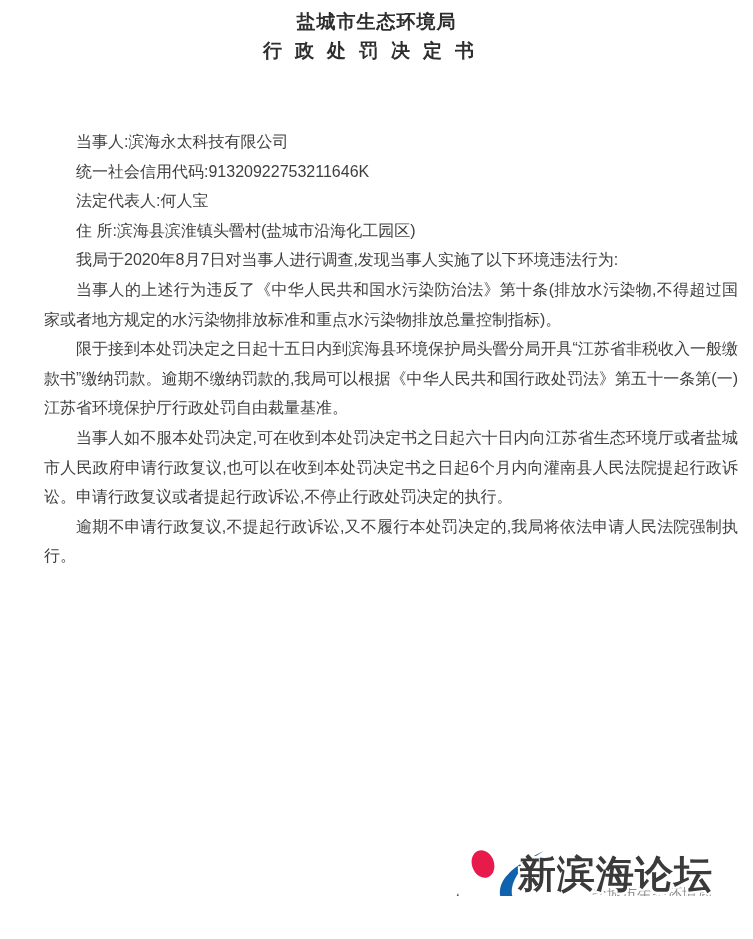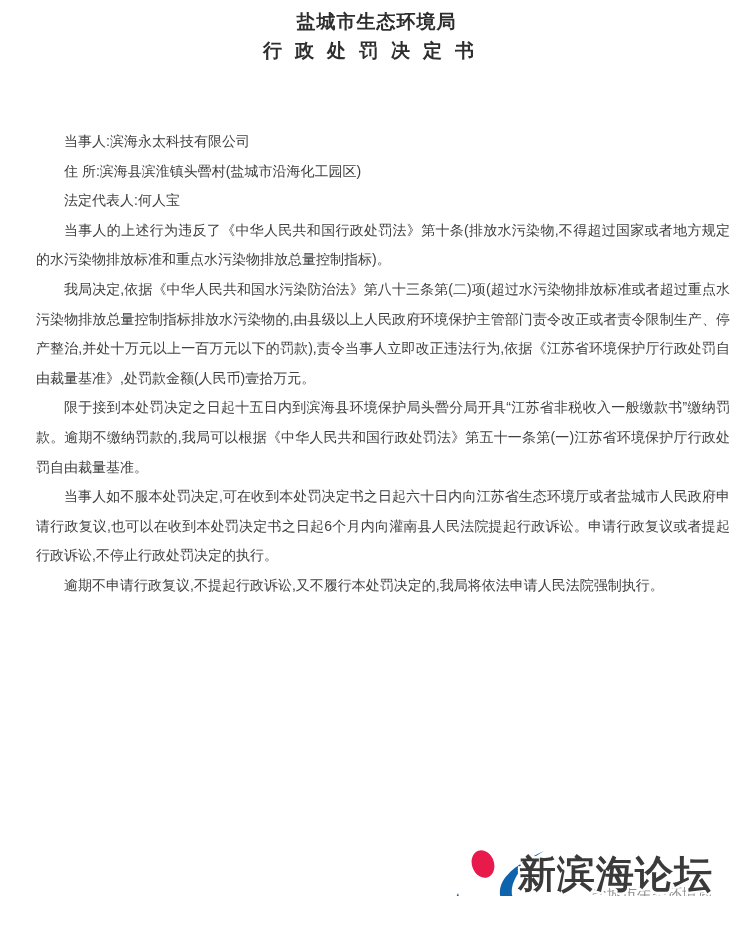--- a/index.html
+++ b/index.html
@@ -18,22 +18,22 @@
   }
   .doc-title{
     font-size:19px;font-weight:bold;line-height:24px;margin:0;
     letter-spacing:1px;
   }
   .doc-subtitle{
     font-size:19px;font-weight:bold;line-height:24px;margin:5px 16px 0 0;
     letter-spacing:13px;text-indent:13px;
   }
   .body-text{
-    position:absolute;top:127px;left:36px;width:694px;
-    font-size:14px;line-height:29.6px;color:#3f3f3f;
+    position:absolute;top:127px;left:44px;width:694px;
+    font-size:16px;line-height:29.6px;color:#3f3f3f;
     text-align:justify;
     z-index:1;
   }
   .body-text p{margin:0;text-indent:2em;}
   .signature{
     position:absolute;top:879px;right:8px;
     font-size:15px;line-height:29.6px;
     text-align:center;
     z-index:1;
   }
@@ -69,24 +69,25 @@
 
 <div class="page">
 
   <div class="title-block">
     <div class="doc-title">盐城市生态环境局</div>
     <div class="doc-subtitle">行政处罚决定书</div>
   </div>
 
   <div class="body-text">
     <p>当事人:滨海永太科技有限公司</p>
+    <p>统一社会信用代码:91320922753211646K</p>
+    <p>法定代表人:何人宝</p>
     <p>住 所:滨海县滨淮镇头罾村(盐城市沿海化工园区)</p>
-    <p>法定代表人:何人宝</p>
-    <p>当事人的上述行为违反了《中华人民共和国行政处罚法》第十条(排放水污染物,不得超过国家或者地方规定的水污染物排放标准和重点水污染物排放总量控制指标)。</p>
-    <p>我局决定,依据《中华人民共和国水污染防治法》第八十三条第(二)项(超过水污染物排放标准或者超过重点水污染物排放总量控制指标排放水污染物的,由县级以上人民政府环境保护主管部门责令改正或者责令限制生产、停产整治,并处十万元以上一百万元以下的罚款),责令当事人立即改正违法行为,依据《江苏省环境保护厅行政处罚自由裁量基准》,处罚款金额(人民币)壹拾万元。</p>
+    <p>我局于2020年8月7日对当事人进行调查,发现当事人实施了以下环境违法行为:</p>
+    <p>当事人的上述行为违反了《中华人民共和国水污染防治法》第十条(排放水污染物,不得超过国家或者地方规定的水污染物排放标准和重点水污染物排放总量控制指标)。</p>
     <p>限于接到本处罚决定之日起十五日内到滨海县环境保护局头罾分局开具“江苏省非税收入一般缴款书”缴纳罚款。逾期不缴纳罚款的,我局可以根据《中华人民共和国行政处罚法》第五十一条第(一)江苏省环境保护厅行政处罚自由裁量基准。</p>
     <p>当事人如不服本处罚决定,可在收到本处罚决定书之日起六十日内向江苏省生态环境厅或者盐城市人民政府申请行政复议,也可以在收到本处罚决定书之日起6个月内向灌南县人民法院提起行政诉讼。申请行政复议或者提起行政诉讼,不停止行政处罚决定的执行。</p>
     <p>逾期不申请行政复议,不提起行政诉讼,又不履行本处罚决定的,我局将依法申请人民法院强制执行。</p>
   </div>
 
   <div class="signature">
     <div class="authority">盐城市生态环境局</div>
     <div class="sign-date">二〇二〇年十月十一日</div>
   </div>
 

